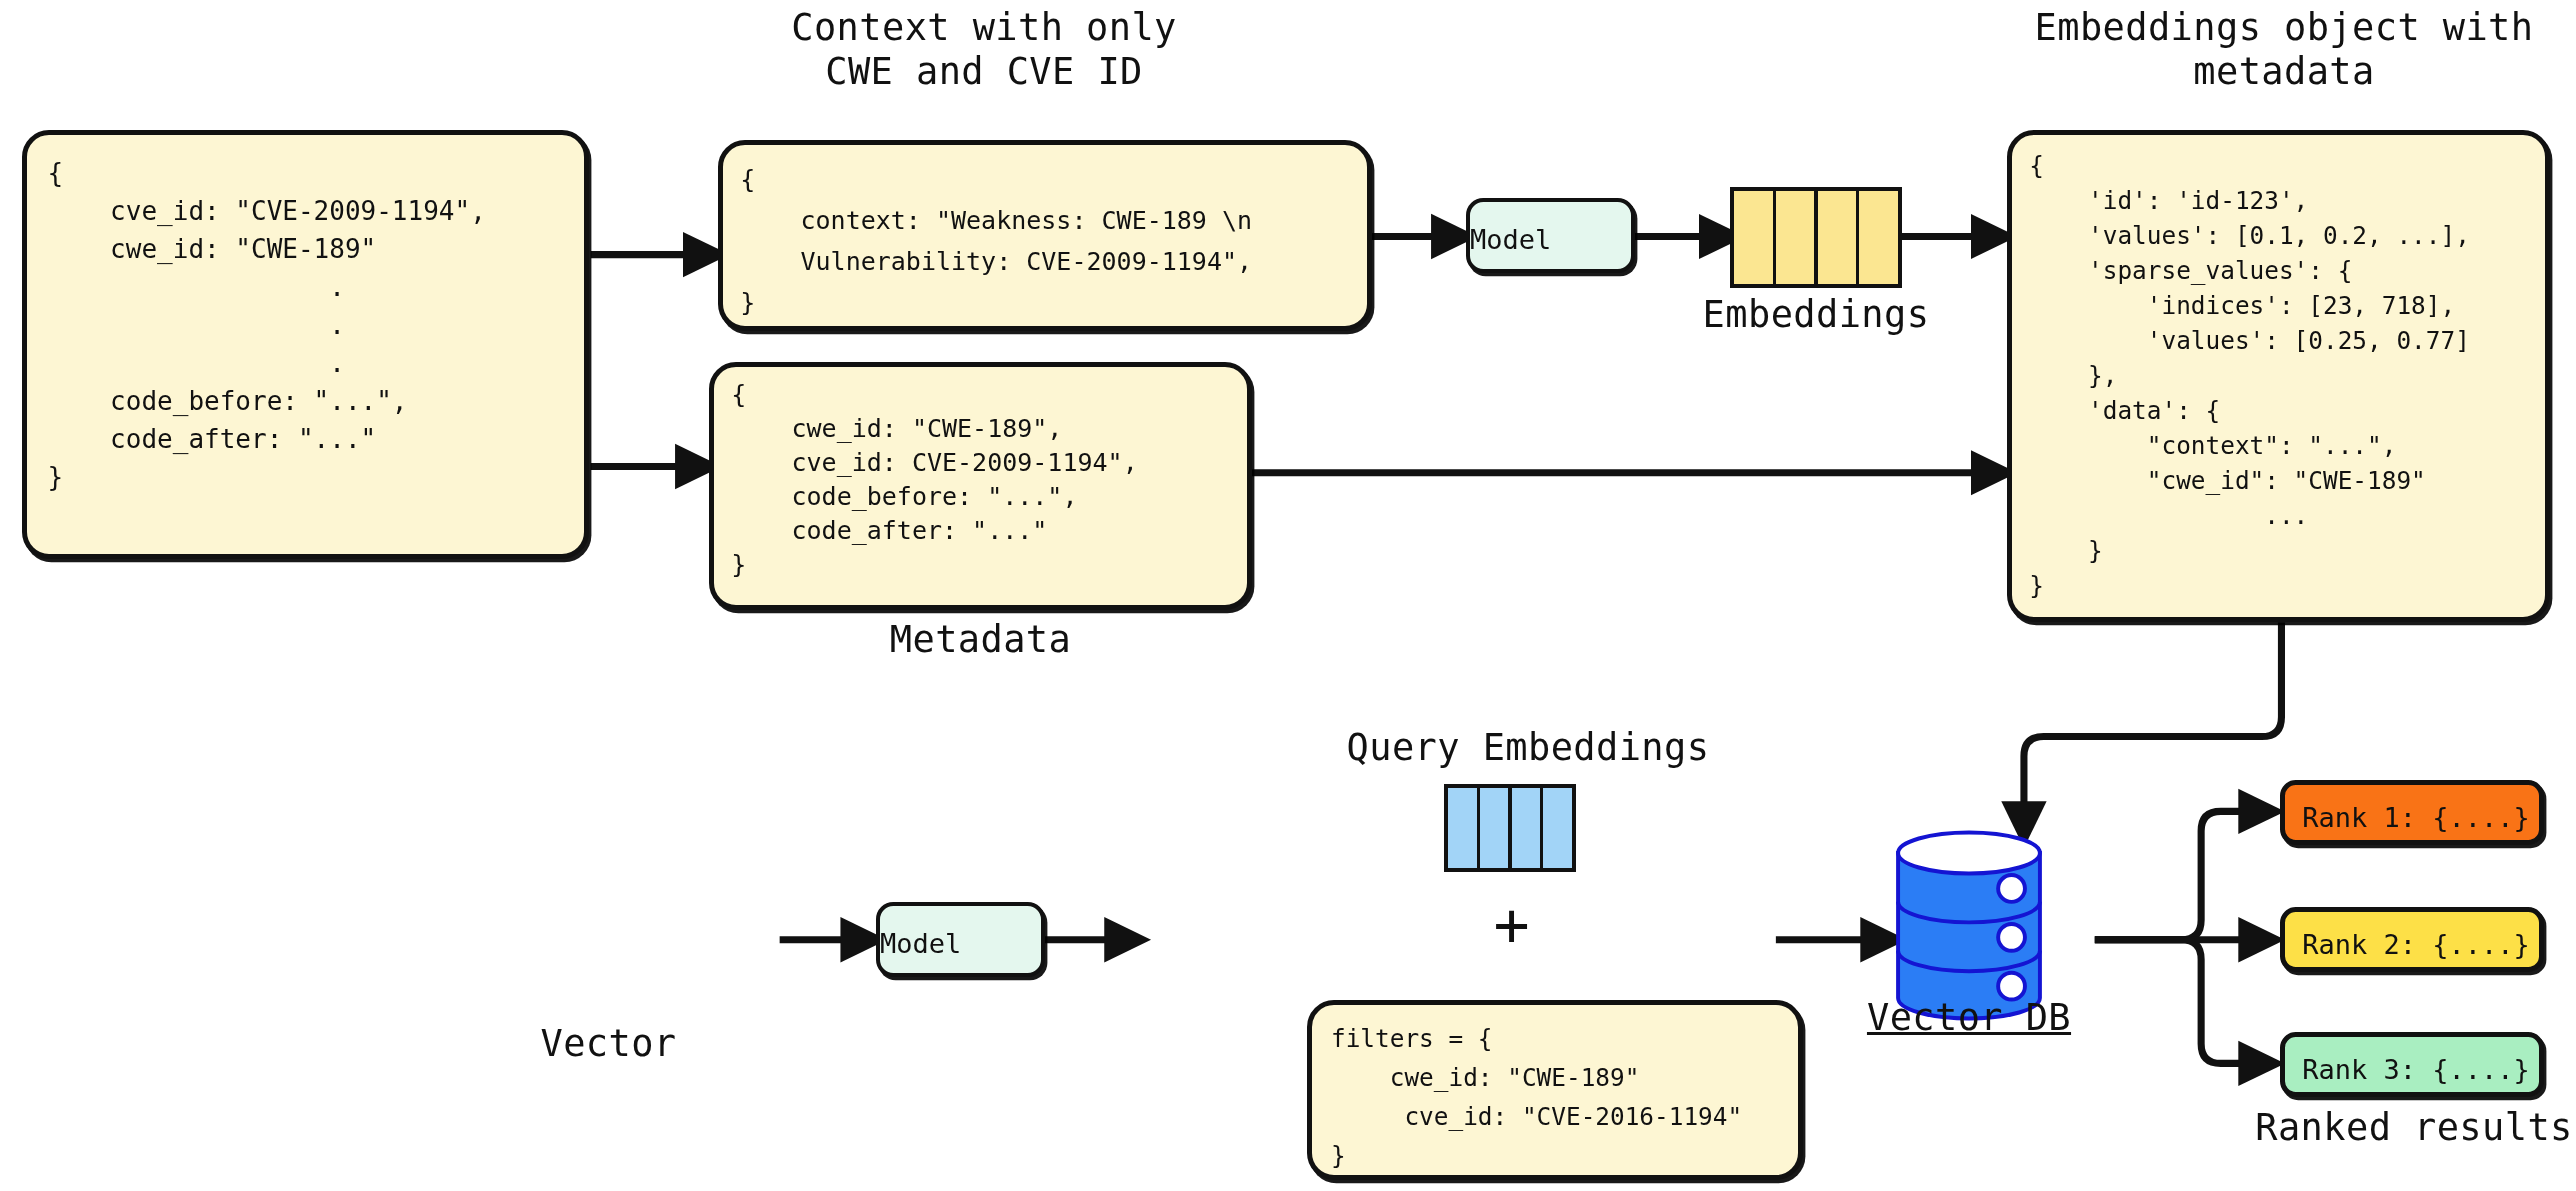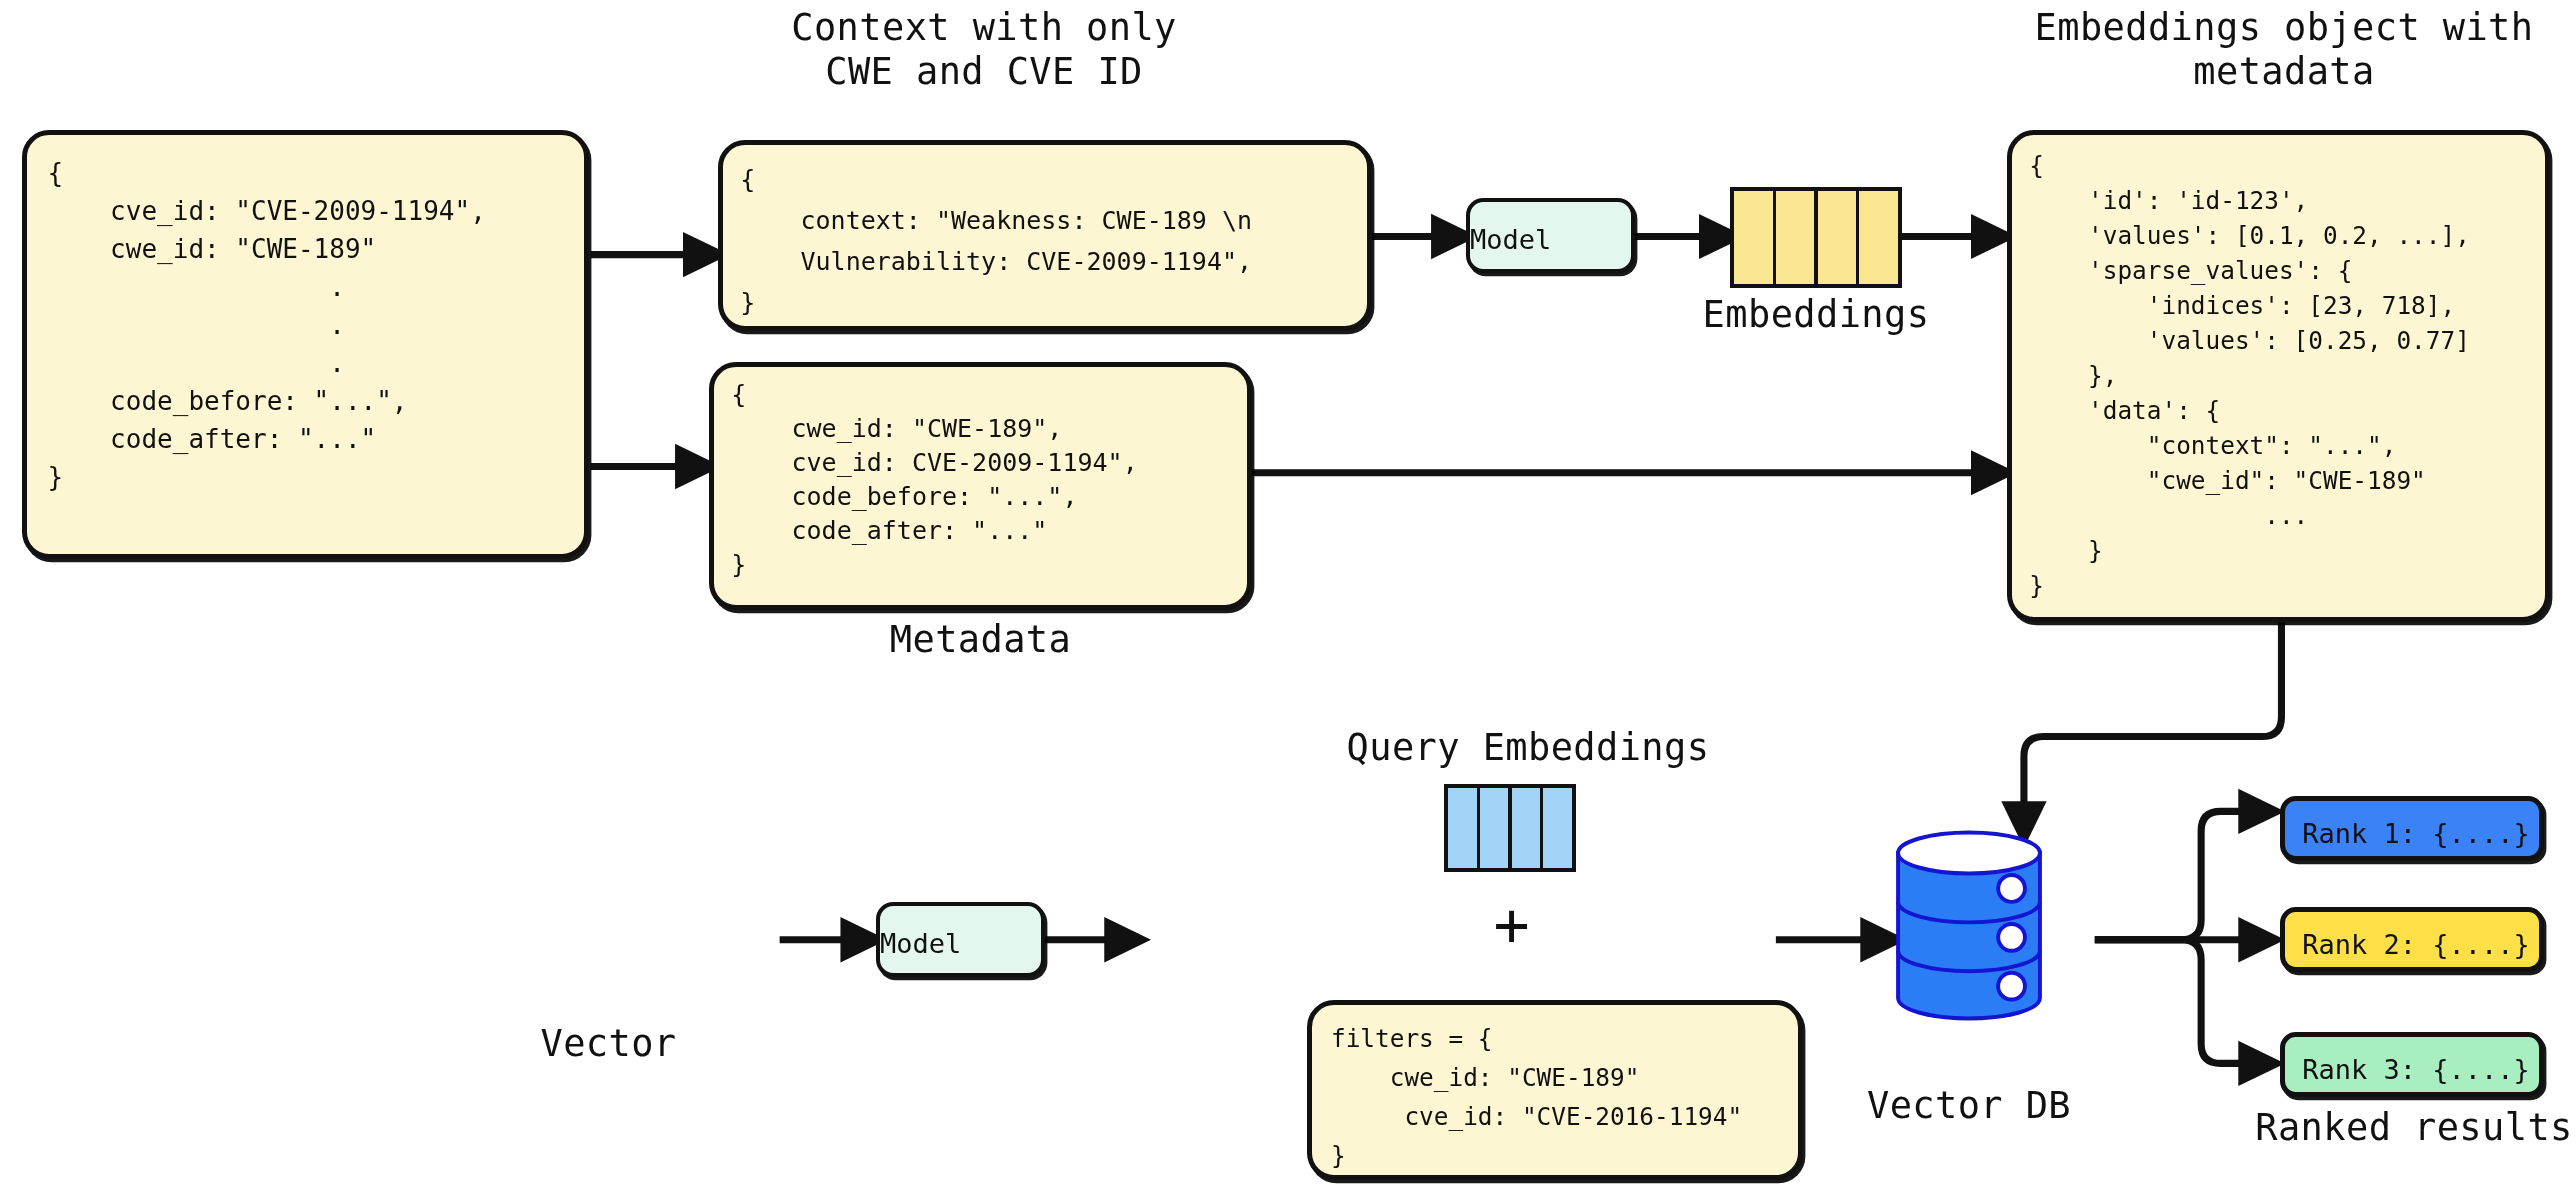--- a/index.html
+++ b/index.html
@@ -37,21 +37,21 @@
     border: 5.5px solid #111111;
     border-radius: 27px;
     background: #fdf6d3;
     box-shadow: 2.4px 3.2px 0 rgba(0,0,0,0.9);
   }
   .box.green {
     background: #e4f7ee;
     border-width: 4.7px;
     border-radius: 17.3px;
   }
-  .box.rank1 { background: #3b82f6; margin-top: 16px; }
+  .box.rank1 { background: #f97316; }
   .box.rank2 { background: #fde047; }
   .box.rank3 { background: #a9eec1; }
 
   .code {
     font-family: "DejaVu Sans Mono", monospace;
     font-size: 24.4px;
     line-height: 30px;
     color: #111111;
     white-space: pre;
   }
@@ -234,21 +234,21 @@
         <path d="M10,33 L10,217 A90,26 0 0 0 190,217 L190,33 Z"></path>
         <ellipse cx="100" cy="33" rx="90" ry="26" fill="#ffffff"></ellipse>
         <path d="M10,95 A90,26 0 0 0 190,95" fill="none"></path>
         <path d="M10,157 A90,26 0 0 0 190,157" fill="none"></path>
         <circle cx="154" cy="78" r="17" fill="#ffffff"></circle>
         <circle cx="154" cy="140" r="17" fill="#ffffff"></circle>
         <circle cx="154" cy="202" r="17" fill="#ffffff"></circle>
       </g>
     </svg>
   </div>
-  <div class="abs caption caption-lg" style="left:1847px; top:1084px; width:244px;">Vector DB</div>
+  <div class="abs caption caption-lg" style="left:1847px; top:996px; width:244px;text-decoration:underline;">Vector DB</div>
 
   <div class="abs box rank1" style="left:2280px; top:780px; width:264px; height:65px; border-radius:15.8px;">
     <div class="abs rank-text" style="left:17.3px; top:16.5px;">Rank 1: {....}</div>
   </div>
   <div class="abs box rank2" style="left:2280px; top:907px; width:264px; height:65px; border-radius:15.8px;">
     <div class="abs rank-text" style="left:17.3px; top:16.5px;">Rank 2: {....}</div>
   </div>
   <div class="abs box rank3" style="left:2280px; top:1032px; width:264px; height:65px; border-radius:15.8px;padding-left:12px;">
     <div class="abs rank-text" style="left:17.3px; top:16.5px;">Rank 3: {....}</div>
   </div>

